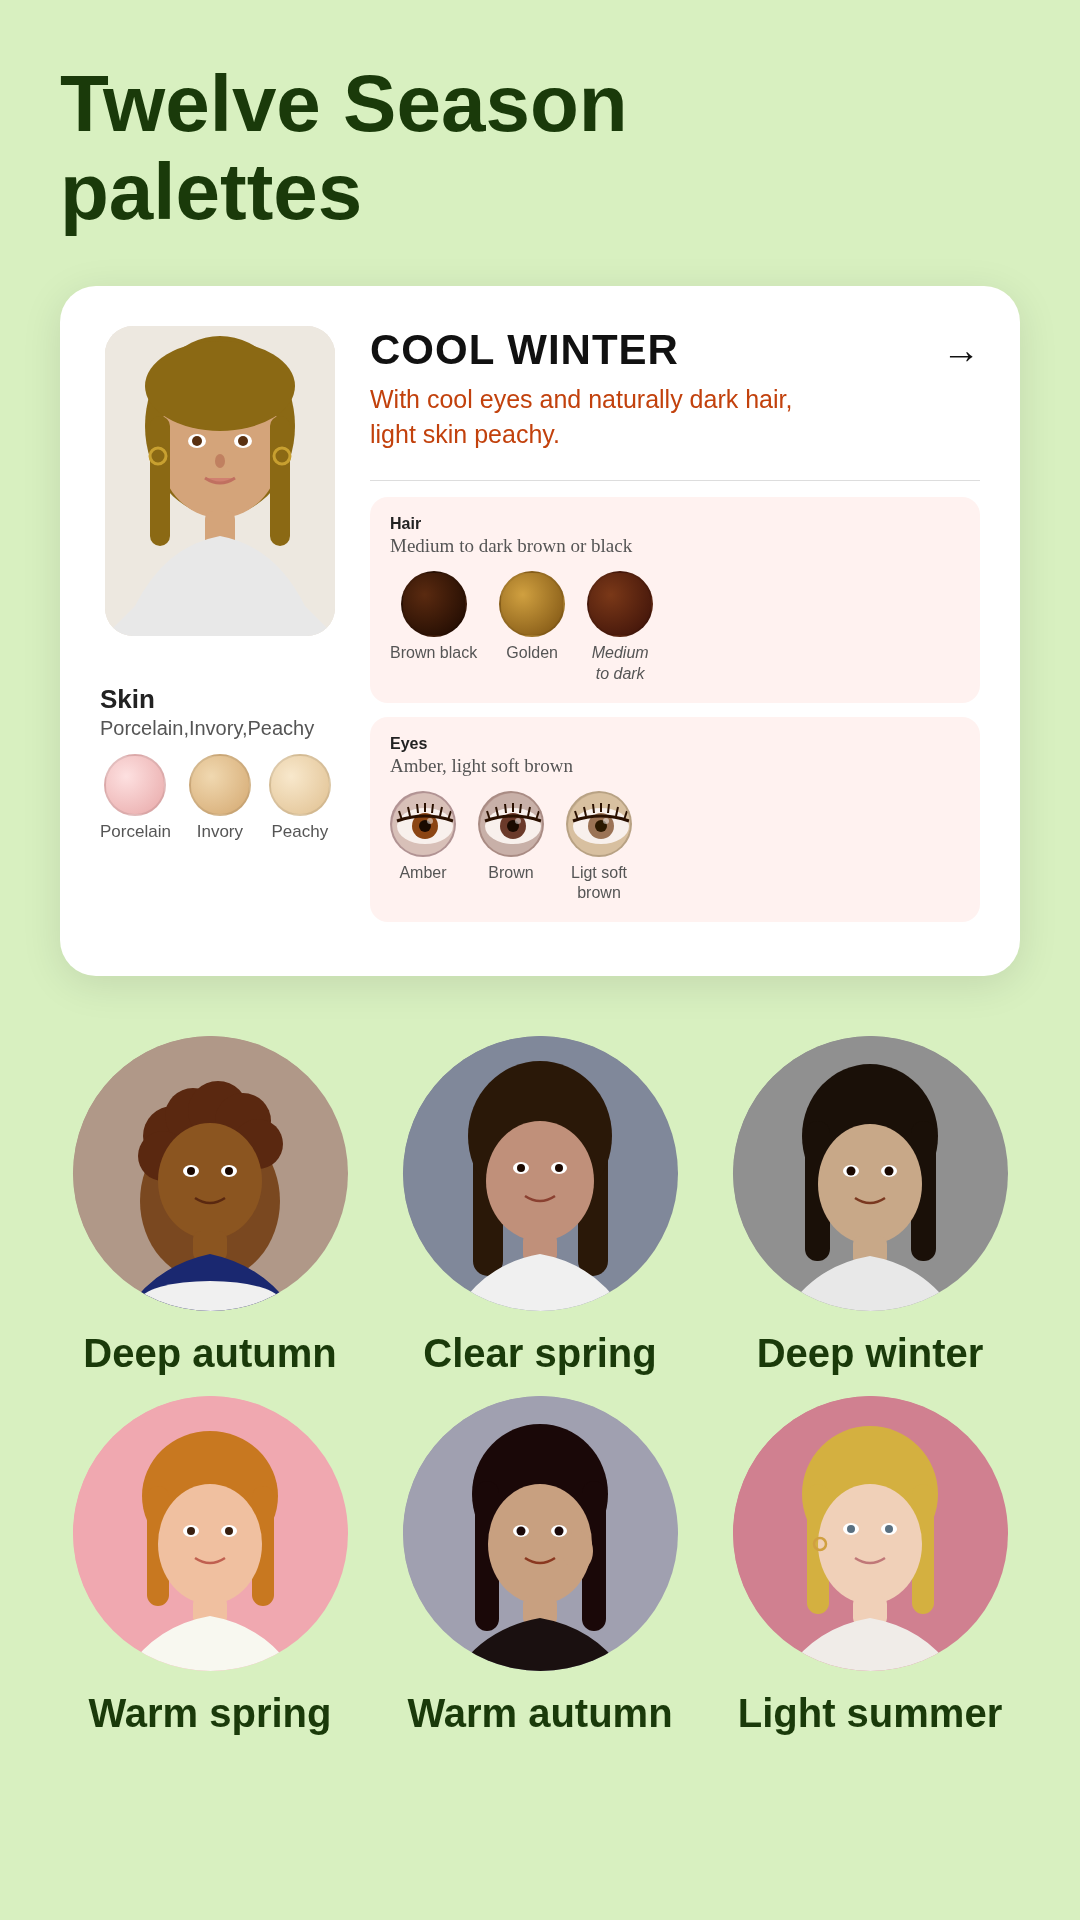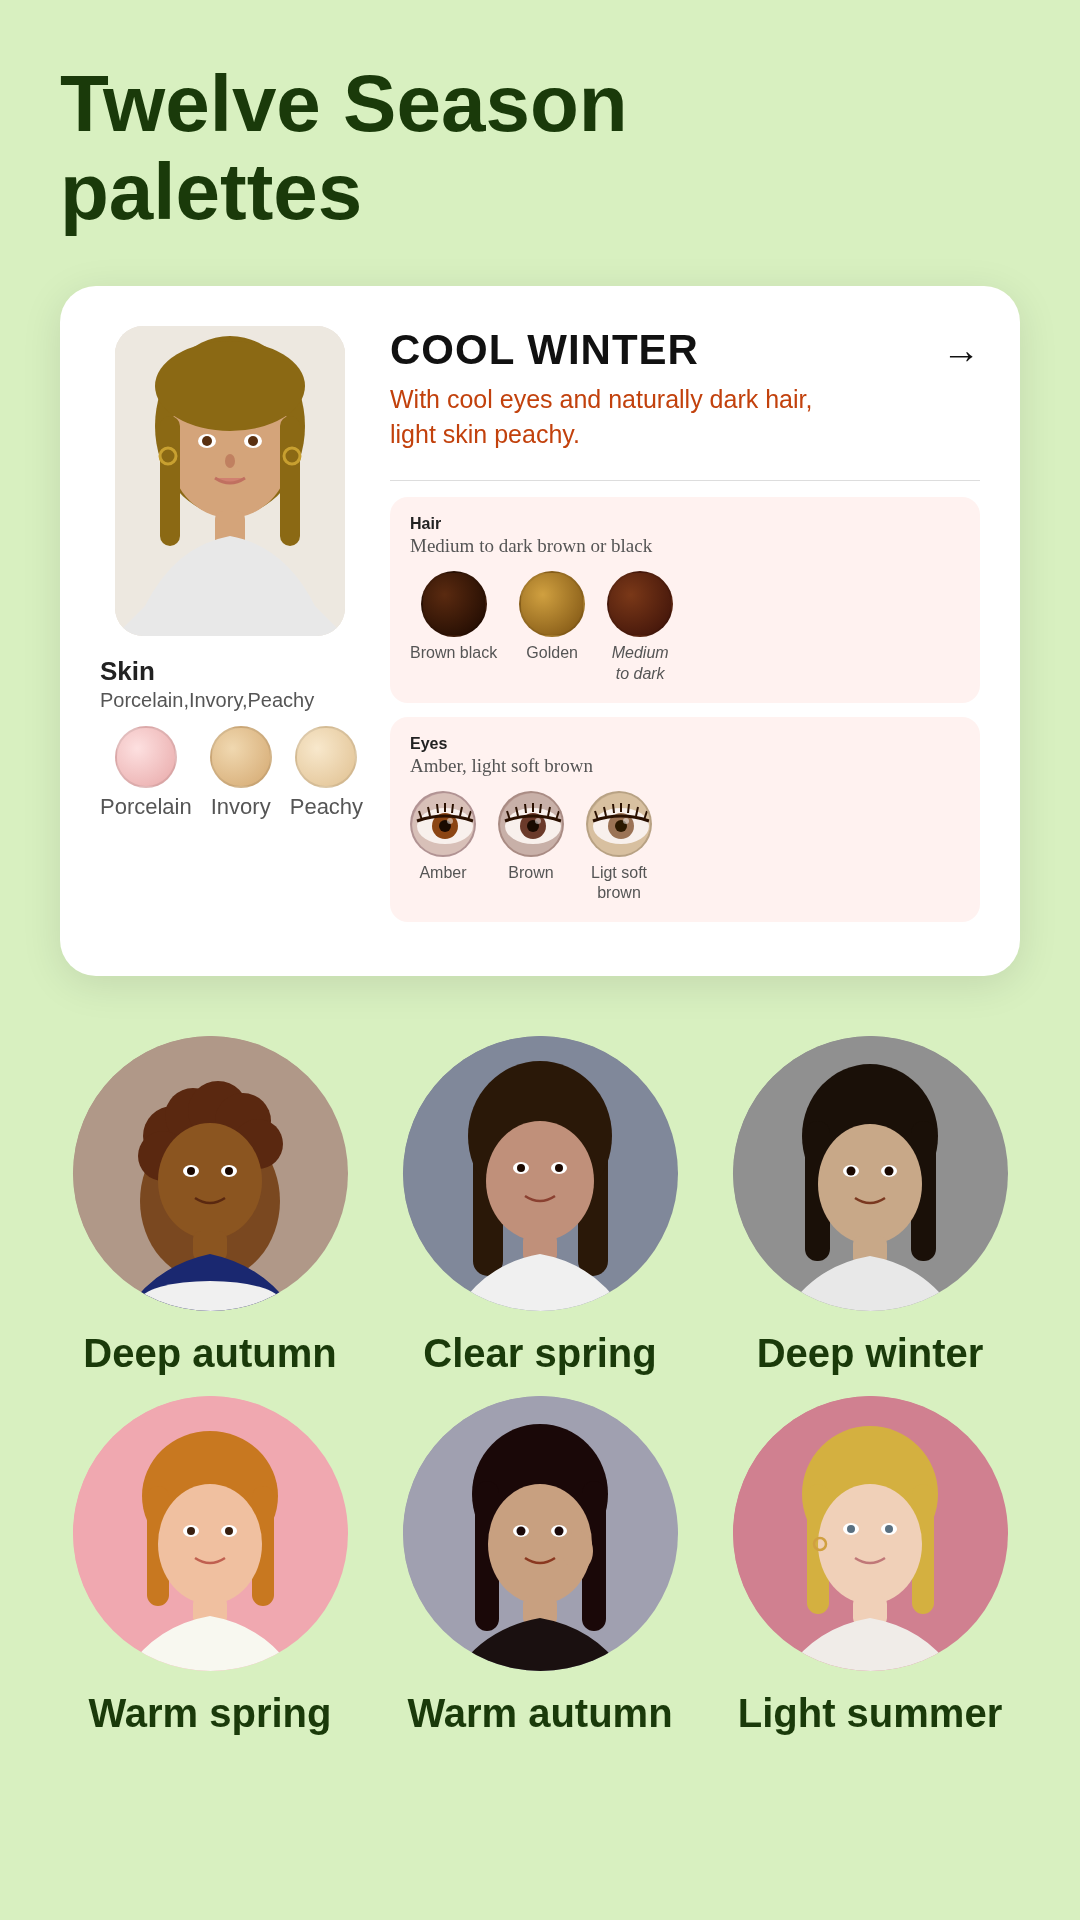--- a/index.html
+++ b/index.html
@@ -31,20 +31,21 @@
       flex-direction: row;
       gap: 30px;
     }
 
     .card-left {
       display: flex;
       flex-direction: column;
       align-items: center;
       min-width: 240px;
       max-width: 260px;
+      gap: 28px;
     }
 
     .person-photo {
       width: 230px;
       height: 310px;
       border-radius: 28px;
       background: #e8e0d8;
       overflow: hidden;
       display: flex;
       align-items: center;
@@ -77,21 +78,21 @@
       align-items: center;
       gap: 6px;
     }
     .swatch-circle {
       width: 62px;
       height: 62px;
       border-radius: 50%;
       border: 2px solid rgba(0,0,0,0.08);
     }
     .swatch-name {
-      font-size: 22px;
+      font-size: 17px;
       color: #555;
       text-align: center;
     }
 
     
     .card-right {
       flex: 1;
       display: flex;
       flex-direction: column;
     }

